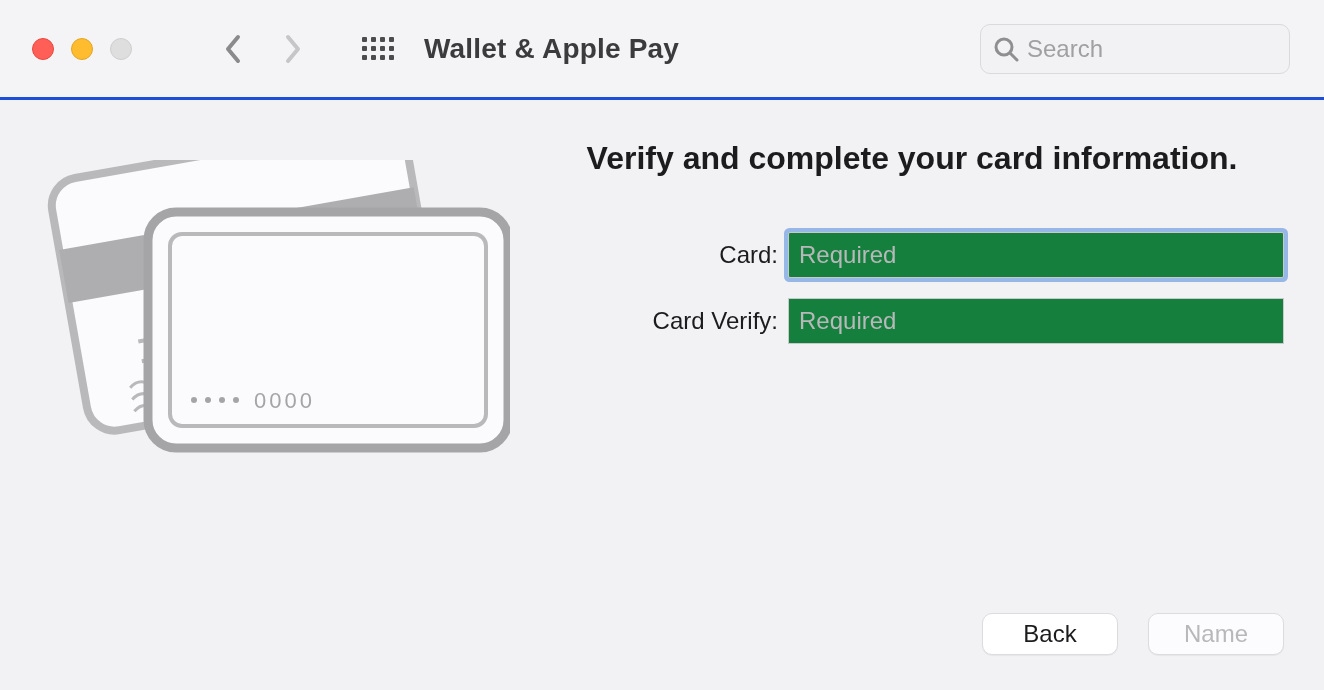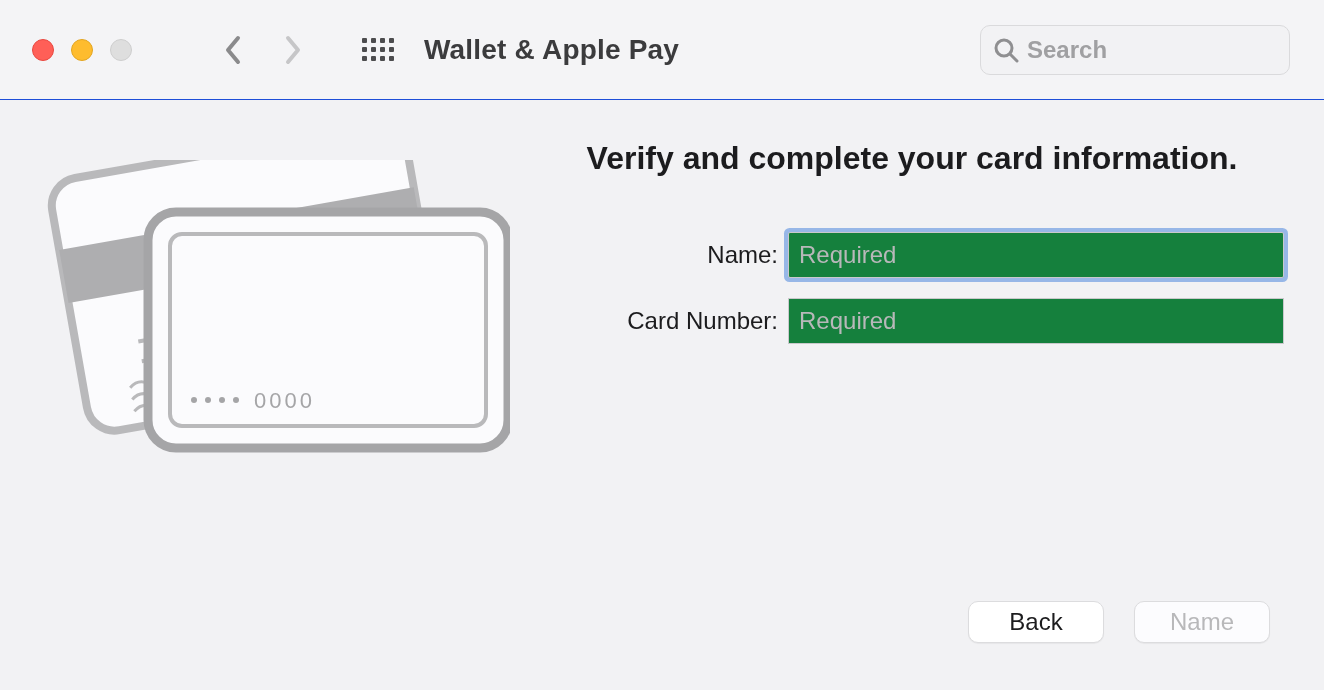--- a/index.html
+++ b/index.html
@@ -14,21 +14,21 @@
       height: 690px;
       overflow: hidden;
       -webkit-font-smoothing: antialiased;
     }
     
     .toolbar {
       height: 100px;
       display: flex;
       align-items: center;
       padding: 0 20px;
-      border-bottom: 1px solid #1d4ed8;
+      border-bottom: 3px solid #1d4ed8;
       background: #f4f4f6;
     }
     .traffic-lights {
       display: flex;
       gap: 17px;
       margin-left: 12px;
     }
     .traffic-light {
       width: 22px;
       height: 22px;
@@ -76,21 +76,20 @@
     }
     .search-wrap svg { flex-shrink:0; }
     .search-wrap input {
       border: none;
       background: transparent;
       outline: none;
       font-size: 24px;
       color: #737373;
       width: 100%;
       margin-left: 8px;
-      font-weight: bold;
     }
     .search-wrap input::placeholder { color: #a0a0a2; }
 
     
     .main {
       display: flex;
       padding: 30px 40px 0 30px;
       height: 560px;
     }
     .illustration {
@@ -134,23 +133,23 @@
     .text-input::placeholder { color: #b8b8ba; }
     .text-input.focused {
       border: 1px solid #c9c9cb;
       box-shadow: 0 0 0 4px #97b7e7;
       border-radius: 2px;
     }
 
     
     .footer {
       position: absolute;
-      bottom: 12px;
+      bottom: 0;
       right: 0;
-      padding: 0 54px 35px 0;
+      padding: 0 40px 35px 0;
       display: flex;
       gap: 30px;
     }
     .btn {
       min-width: 136px;
       height: 42px;
       border-radius: 10px;
       font-size: 24px;
       background: #fff;
       border: 1px solid #dcdcde;
@@ -243,26 +242,26 @@
         <circle cx="206" cy="240" r="3" fill="#a5a5a7"></circle>
         <text x="224" y="248" font-family="-apple-system, Arial" font-size="22" fill="#a5a5a7" letter-spacing="3">0000</text>
       </g>
     </svg>
   </div>
 
   <div class="form-area">
     <div class="heading">Verify and complete your card information.</div>
 
     <div class="field-row">
-      <div class="field-label">Name:</div>
+      <div class="field-label">Card:</div>
       <input class="text-input focused" type="text" placeholder="Required" style="">
     </div>
 
     <div class="field-row">
-      <div class="field-label">Card Number:</div>
+      <div class="field-label">Card Verify:</div>
       <input class="text-input" type="text" placeholder="Required" style="">
     </div>
   </div>
 </div>
 
 <div class="footer">
   <button class="btn">Back</button>
   <button class="btn disabled">Name</button>
 </div>
 

